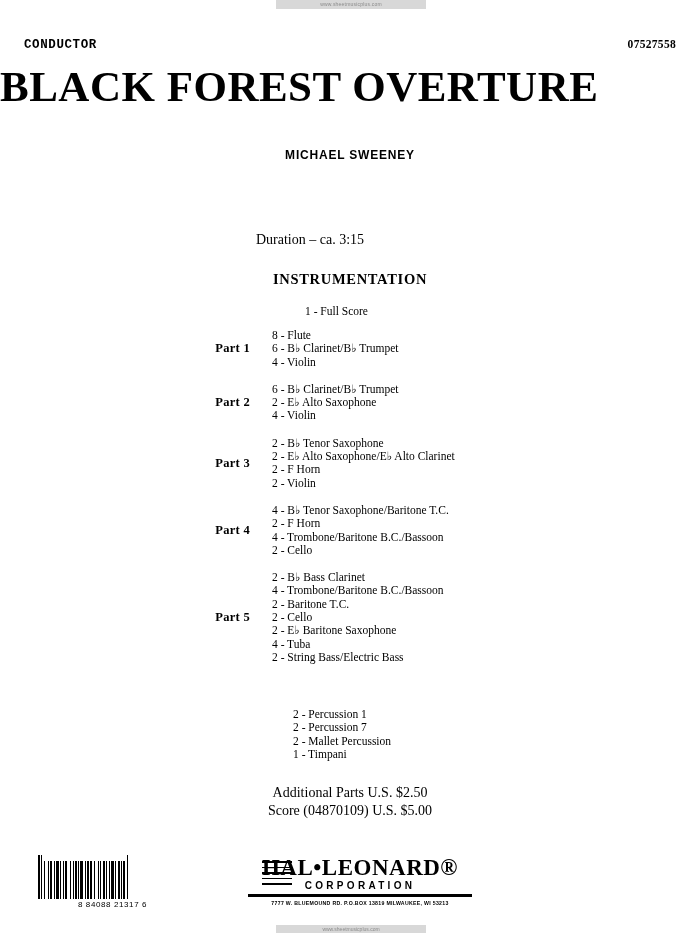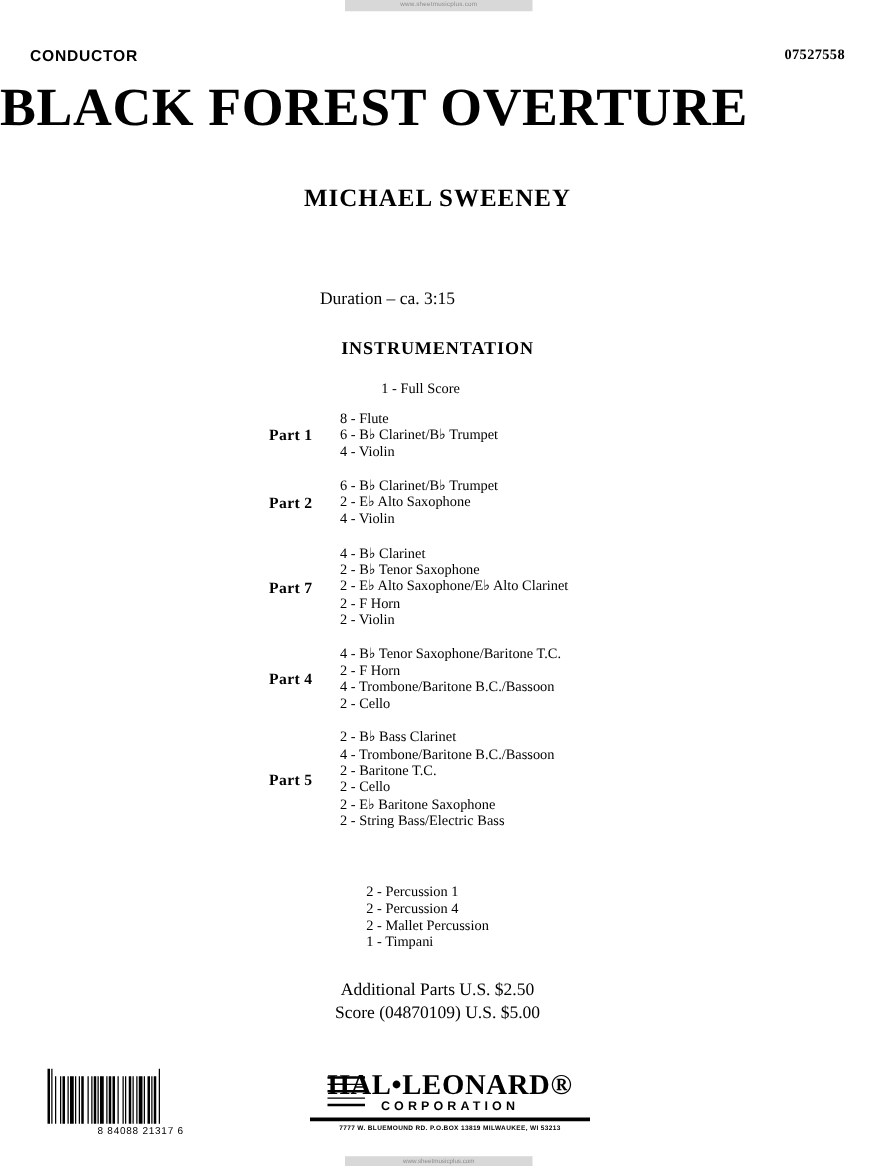--- a/index.html
+++ b/index.html
@@ -60,21 +60,21 @@
     line-height: 8px;
     font-family: "Liberation Sans", sans-serif;
     overflow: hidden;
     white-space: nowrap;
   }
 
   .conductor {
     position: absolute;
     top: 38px;
     left: 24px;
-    font-family: Liberation Sans, sans-serif;
+    font-family: Liberation Mono, monospace;
     font-weight: bold;
     font-size: 12.5px;
     letter-spacing: 0.6px;
   }
   .catalog {
     position: absolute;
     top: 38px;
     right: 24px;
     font-family: "Liberation Serif", serif;
     font-weight: bold;
@@ -94,23 +94,23 @@
     letter-spacing: 0.5px;
     white-space: nowrap;
   }
 
   .composer {
     position: absolute;
     top: 148px;
     left: 0;
     width: 700px;
     text-align: center;
-    font-family: Liberation Serif, serif;
-    font-weight: bold;
-    font-size: 20px;
+    font-family: Liberation Sans, sans-serif;
+    font-weight: bold;
+    font-size: 12px;
     letter-spacing: 0.8px;
   }
 
   .duration {
     position: absolute;
     top: 232px;
     left: 0;
     width: 620px;
     text-align: center;
     font-size: 14px;
@@ -290,23 +290,22 @@
     <div class="group">
       <div class="group-label">Part 2</div>
       <div class="group-lines">
         <div class="line">6 - B♭ Clarinet/B♭ Trumpet</div>
         <div class="line">2 - E♭ Alto Saxophone</div>
         <div class="line">4 - Violin</div>
       </div>
     </div>
 
     <div class="group">
-      <div class="group-label">Part 7</div>
+      <div class="group-label">Part 3</div>
       <div class="group-lines">
-        <div class="line">4 - B♭ Clarinet</div>
         <div class="line">2 - B♭ Tenor Saxophone</div>
         <div class="line">2 - E♭ Alto Saxophone/E♭ Alto Clarinet</div>
         <div class="line">2 - F Horn</div>
         <div class="line">2 - Violin</div>
       </div>
     </div>
 
     <div class="group">
       <div class="group-label">Part 4</div>
       <div class="group-lines">
@@ -318,29 +317,30 @@
     </div>
 
     <div class="group">
       <div class="group-label">Part 5</div>
       <div class="group-lines">
         <div class="line">2 - B♭ Bass Clarinet</div>
         <div class="line">4 - Trombone/Baritone B.C./Bassoon</div>
         <div class="line">2 - Baritone T.C.</div>
         <div class="line">2 - Cello</div>
         <div class="line">2 - E♭ Baritone Saxophone</div>
+        <div class="line">4 - Tuba</div>
         <div class="line">2 - String Bass/Electric Bass</div>
       </div>
     </div>
 
   </div>
 
   <div class="percussion-block">
     <div class="line">2 - Percussion 1</div>
-    <div class="line">2 - Percussion 4</div>
+    <div class="line">2 - Percussion 7</div>
     <div class="line">2 - Mallet Percussion</div>
     <div class="line">1 - Timpani</div>
   </div>
 
   <div class="pricing">
     <div>Additional Parts U.S. $2.50</div>
     <div>Score (04870109) U.S. $5.00</div>
   </div>
 
   <div class="barcode-wrap">

